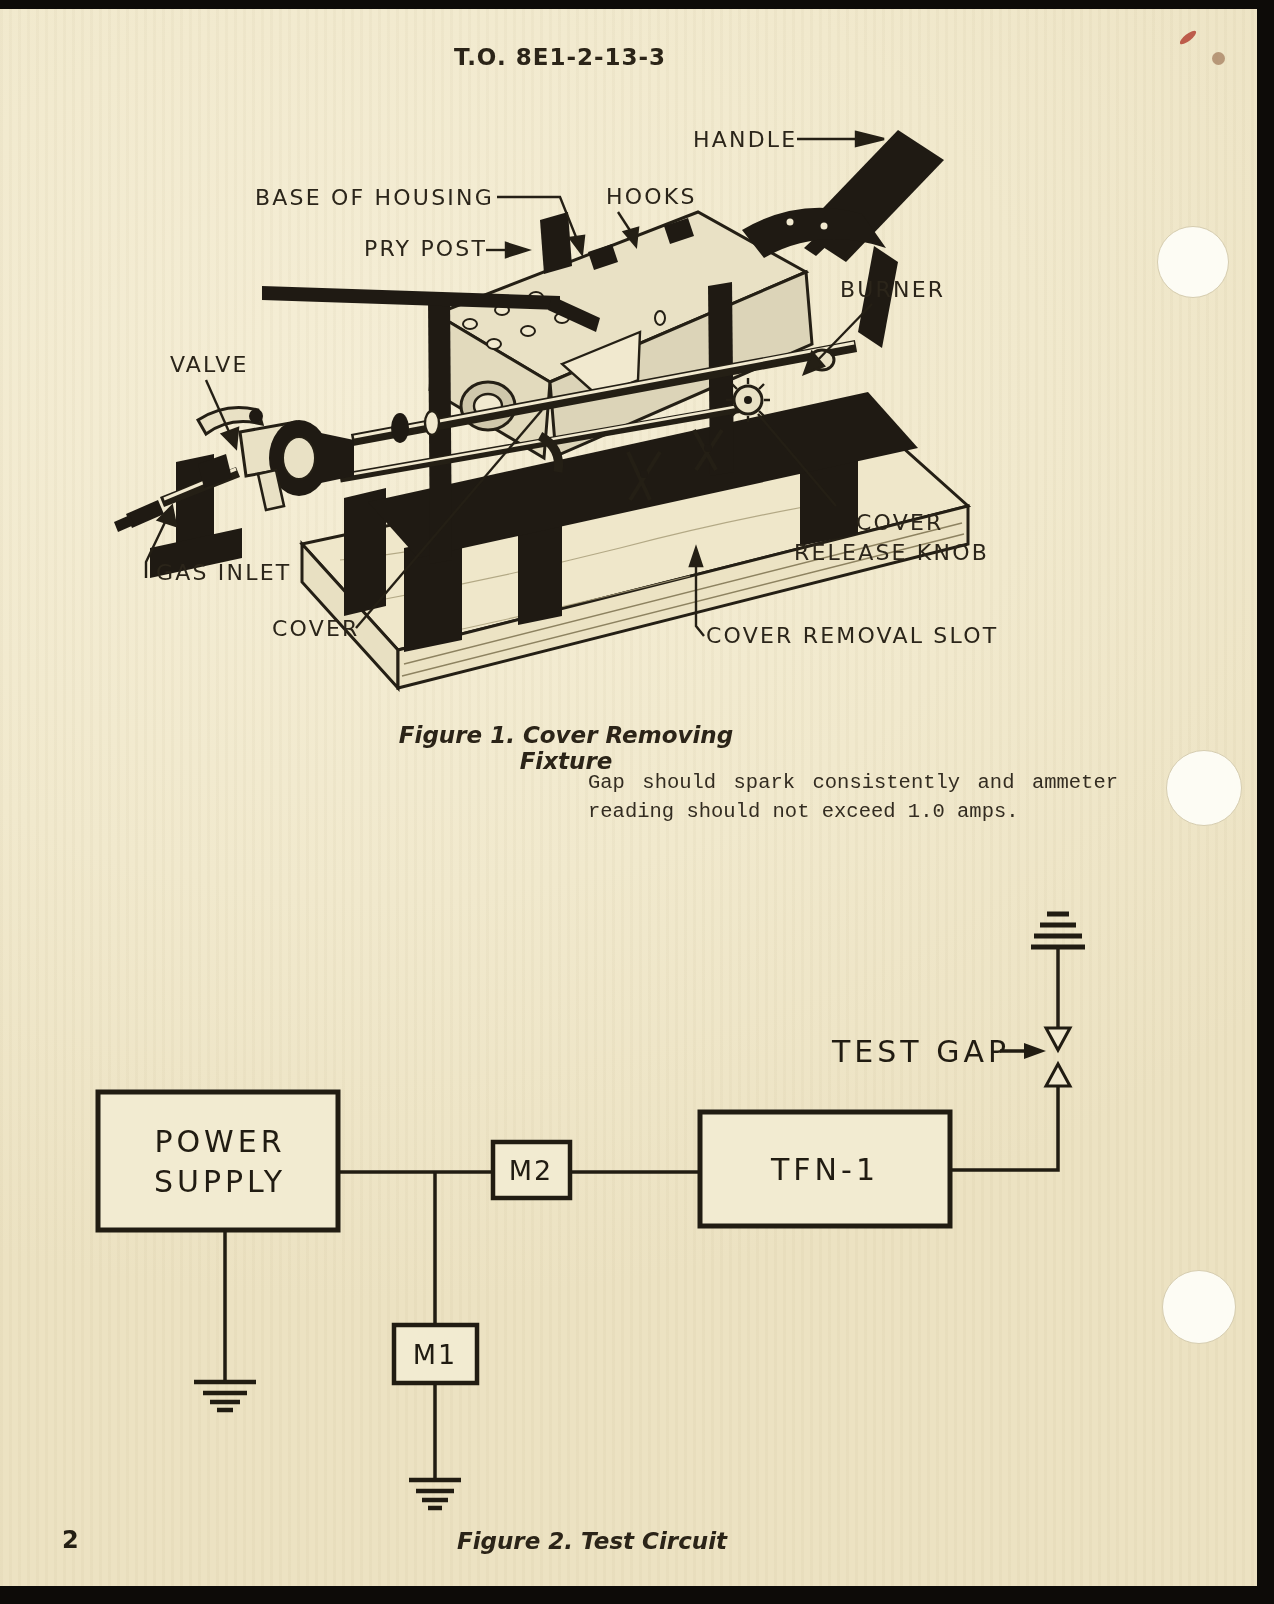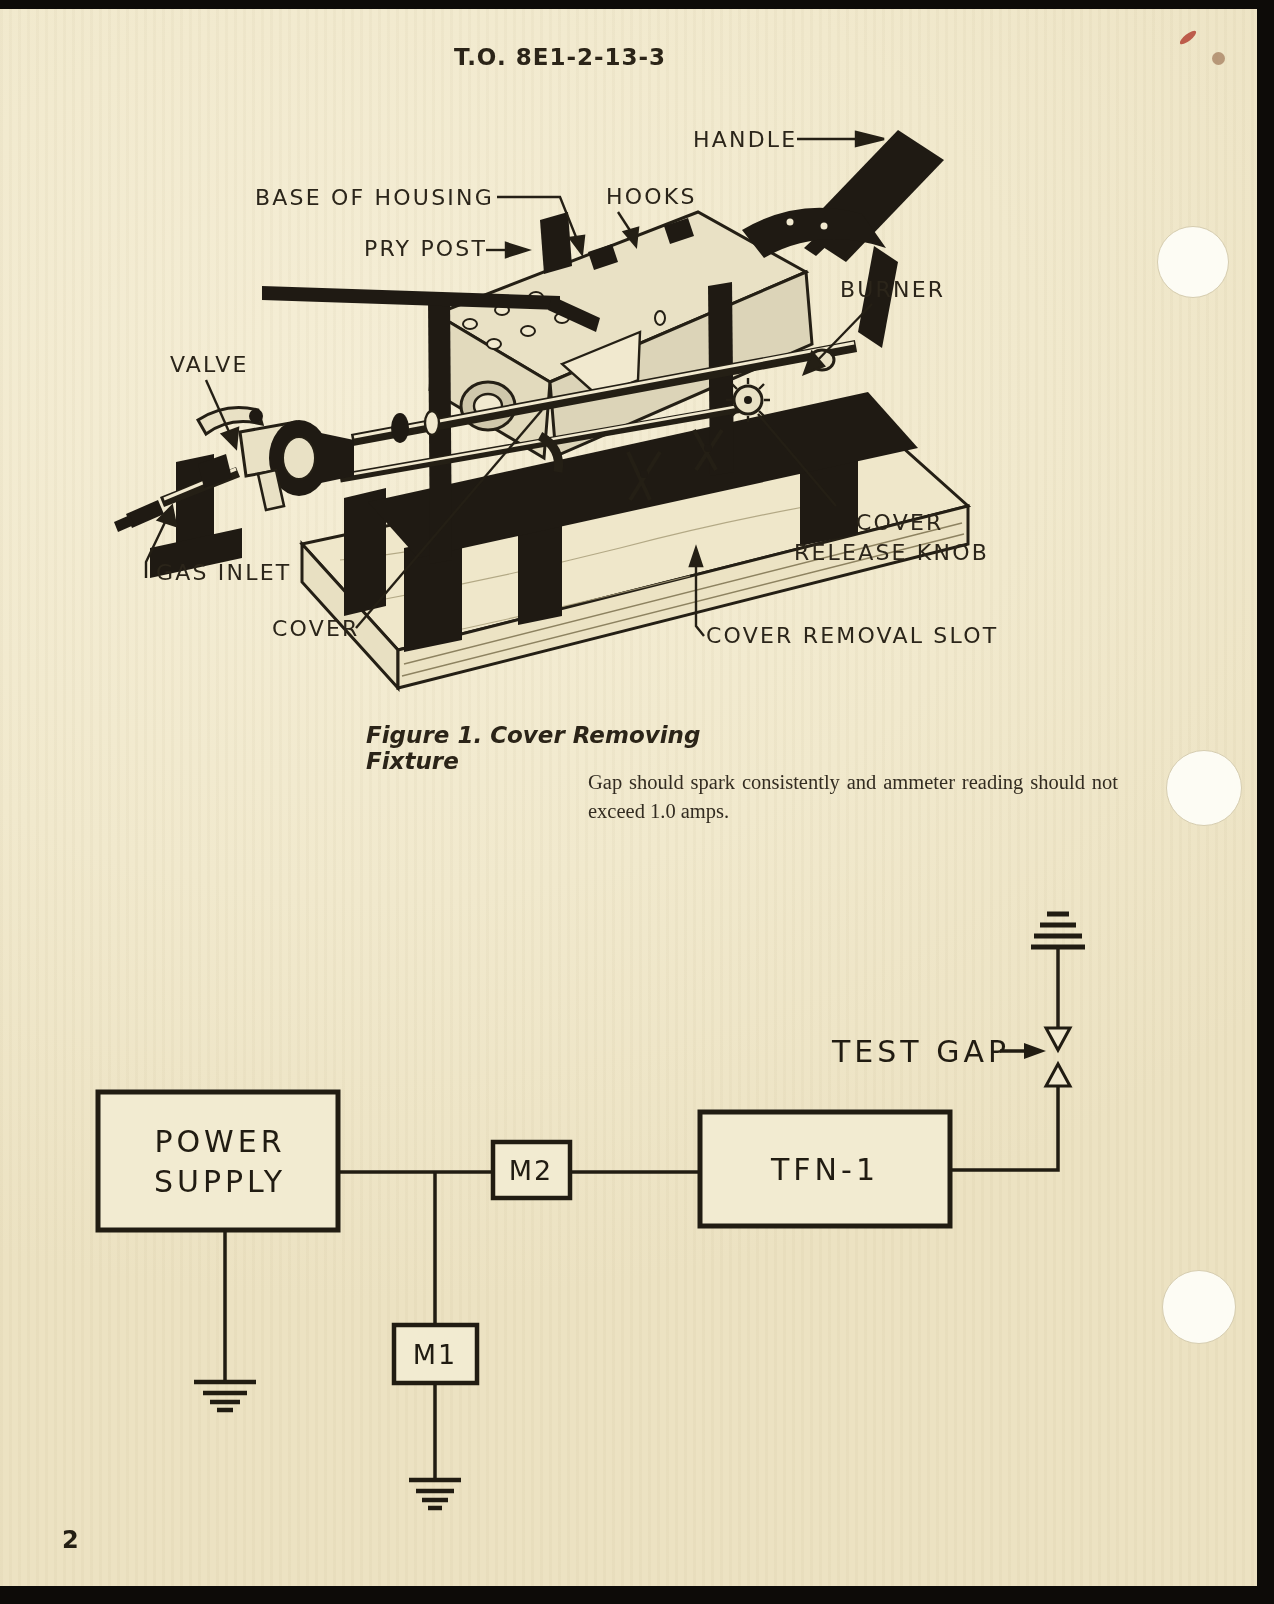--- a/index.html
+++ b/index.html
@@ -10,24 +10,24 @@
       radial-gradient(1200px 900px at 30% 25%, #f5eed6 0%, #f1e9cd 55%, #ece2c2 100%);
     font-family:"Liberation Serif",serif;color:#332c22;
   }
   .edge{position:absolute;background:#0d0b08;}
   .hole{position:absolute;border-radius:50%;background:#fdfcf4;border:1px solid #d6cdb0;}
   .stain{position:absolute;border-radius:50%;}
   .hdr{position:absolute;left:0;top:44px;width:1120px;text-align:center;
        font-family:"DejaVu Sans",sans-serif;font-weight:bold;font-size:23px;
        letter-spacing:1px;color:#2b2418;}
   .figcap{position:absolute;font-family:"DejaVu Sans",sans-serif;font-weight:bold;
-       font-style:italic;font-size:23px;color:#2b2418;text-align:left;}
+       font-style:italic;font-size:23px;color:#2b2418;text-align:center;}
   .col{position:absolute;font-size:20.5px;line-height:29px;text-align:justify;color:#332c21;}
   .col p{margin:0;text-indent:20px;}
-  .col p.noind{text-indent:0;}
+  .col p.noind{text-indent:0;font-family:Liberation Mono, monospace;}
   .lead{font-style:italic;}
   .pageno{position:absolute;left:62px;top:1526px;font-family:"DejaVu Sans",sans-serif;
        font-weight:bold;font-size:24px;color:#241f14;}
   svg{position:absolute;left:0;}
   .lbl{font-family:"DejaVu Sans",sans-serif;font-size:22px;letter-spacing:2.2px;fill:#2b251a;}
   .clbl{font-family:"DejaVu Sans",sans-serif;font-size:30px;letter-spacing:4px;fill:#211c12;}
   .blbl{font-family:"DejaVu Sans",sans-serif;font-size:27px;letter-spacing:2px;fill:#211c12;}
   .ink{stroke:#241f15;fill:none;}
 </style>
 </head>
@@ -221,20 +221,21 @@
     <text class="blbl" text-anchor="middle" x="435" y="1364">M1</text>
 
     <g stroke="#211c12" stroke-width="4.5">
       <path d="M194,1382 h62 M203,1393 h44 M210,1402 h30 M217,1410 h16"></path>
     </g>
     <g stroke="#211c12" stroke-width="4.5">
       <path d="M409,1480 h52 M416,1491 h38 M422,1500 h26 M428,1508 h14"></path>
     </g>
   </svg>
 
+  <div class="figcap" style="left:392px;top:1528px;width:400px">Figure 2. Test Circuit</div>
 
   <div class="pageno">2</div>
 
   <div class="edge" style="left:0;top:0;width:1274px;height:9px"></div>
   <div class="edge" style="left:1257px;top:0;width:17px;height:1604px"></div>
   <div class="edge" style="left:0;top:1586px;width:1274px;height:18px"></div>
   <div class="hole" style="left:1157px;top:226px;width:70px;height:70px"></div>
   <div class="hole" style="left:1166px;top:750px;width:74px;height:74px"></div>
   <div class="hole" style="left:1162px;top:1270px;width:72px;height:72px"></div>
   <div class="stain" style="left:1178px;top:34px;width:20px;height:7px;background:#b03a2c;opacity:.8;transform:rotate(-38deg)"></div>

